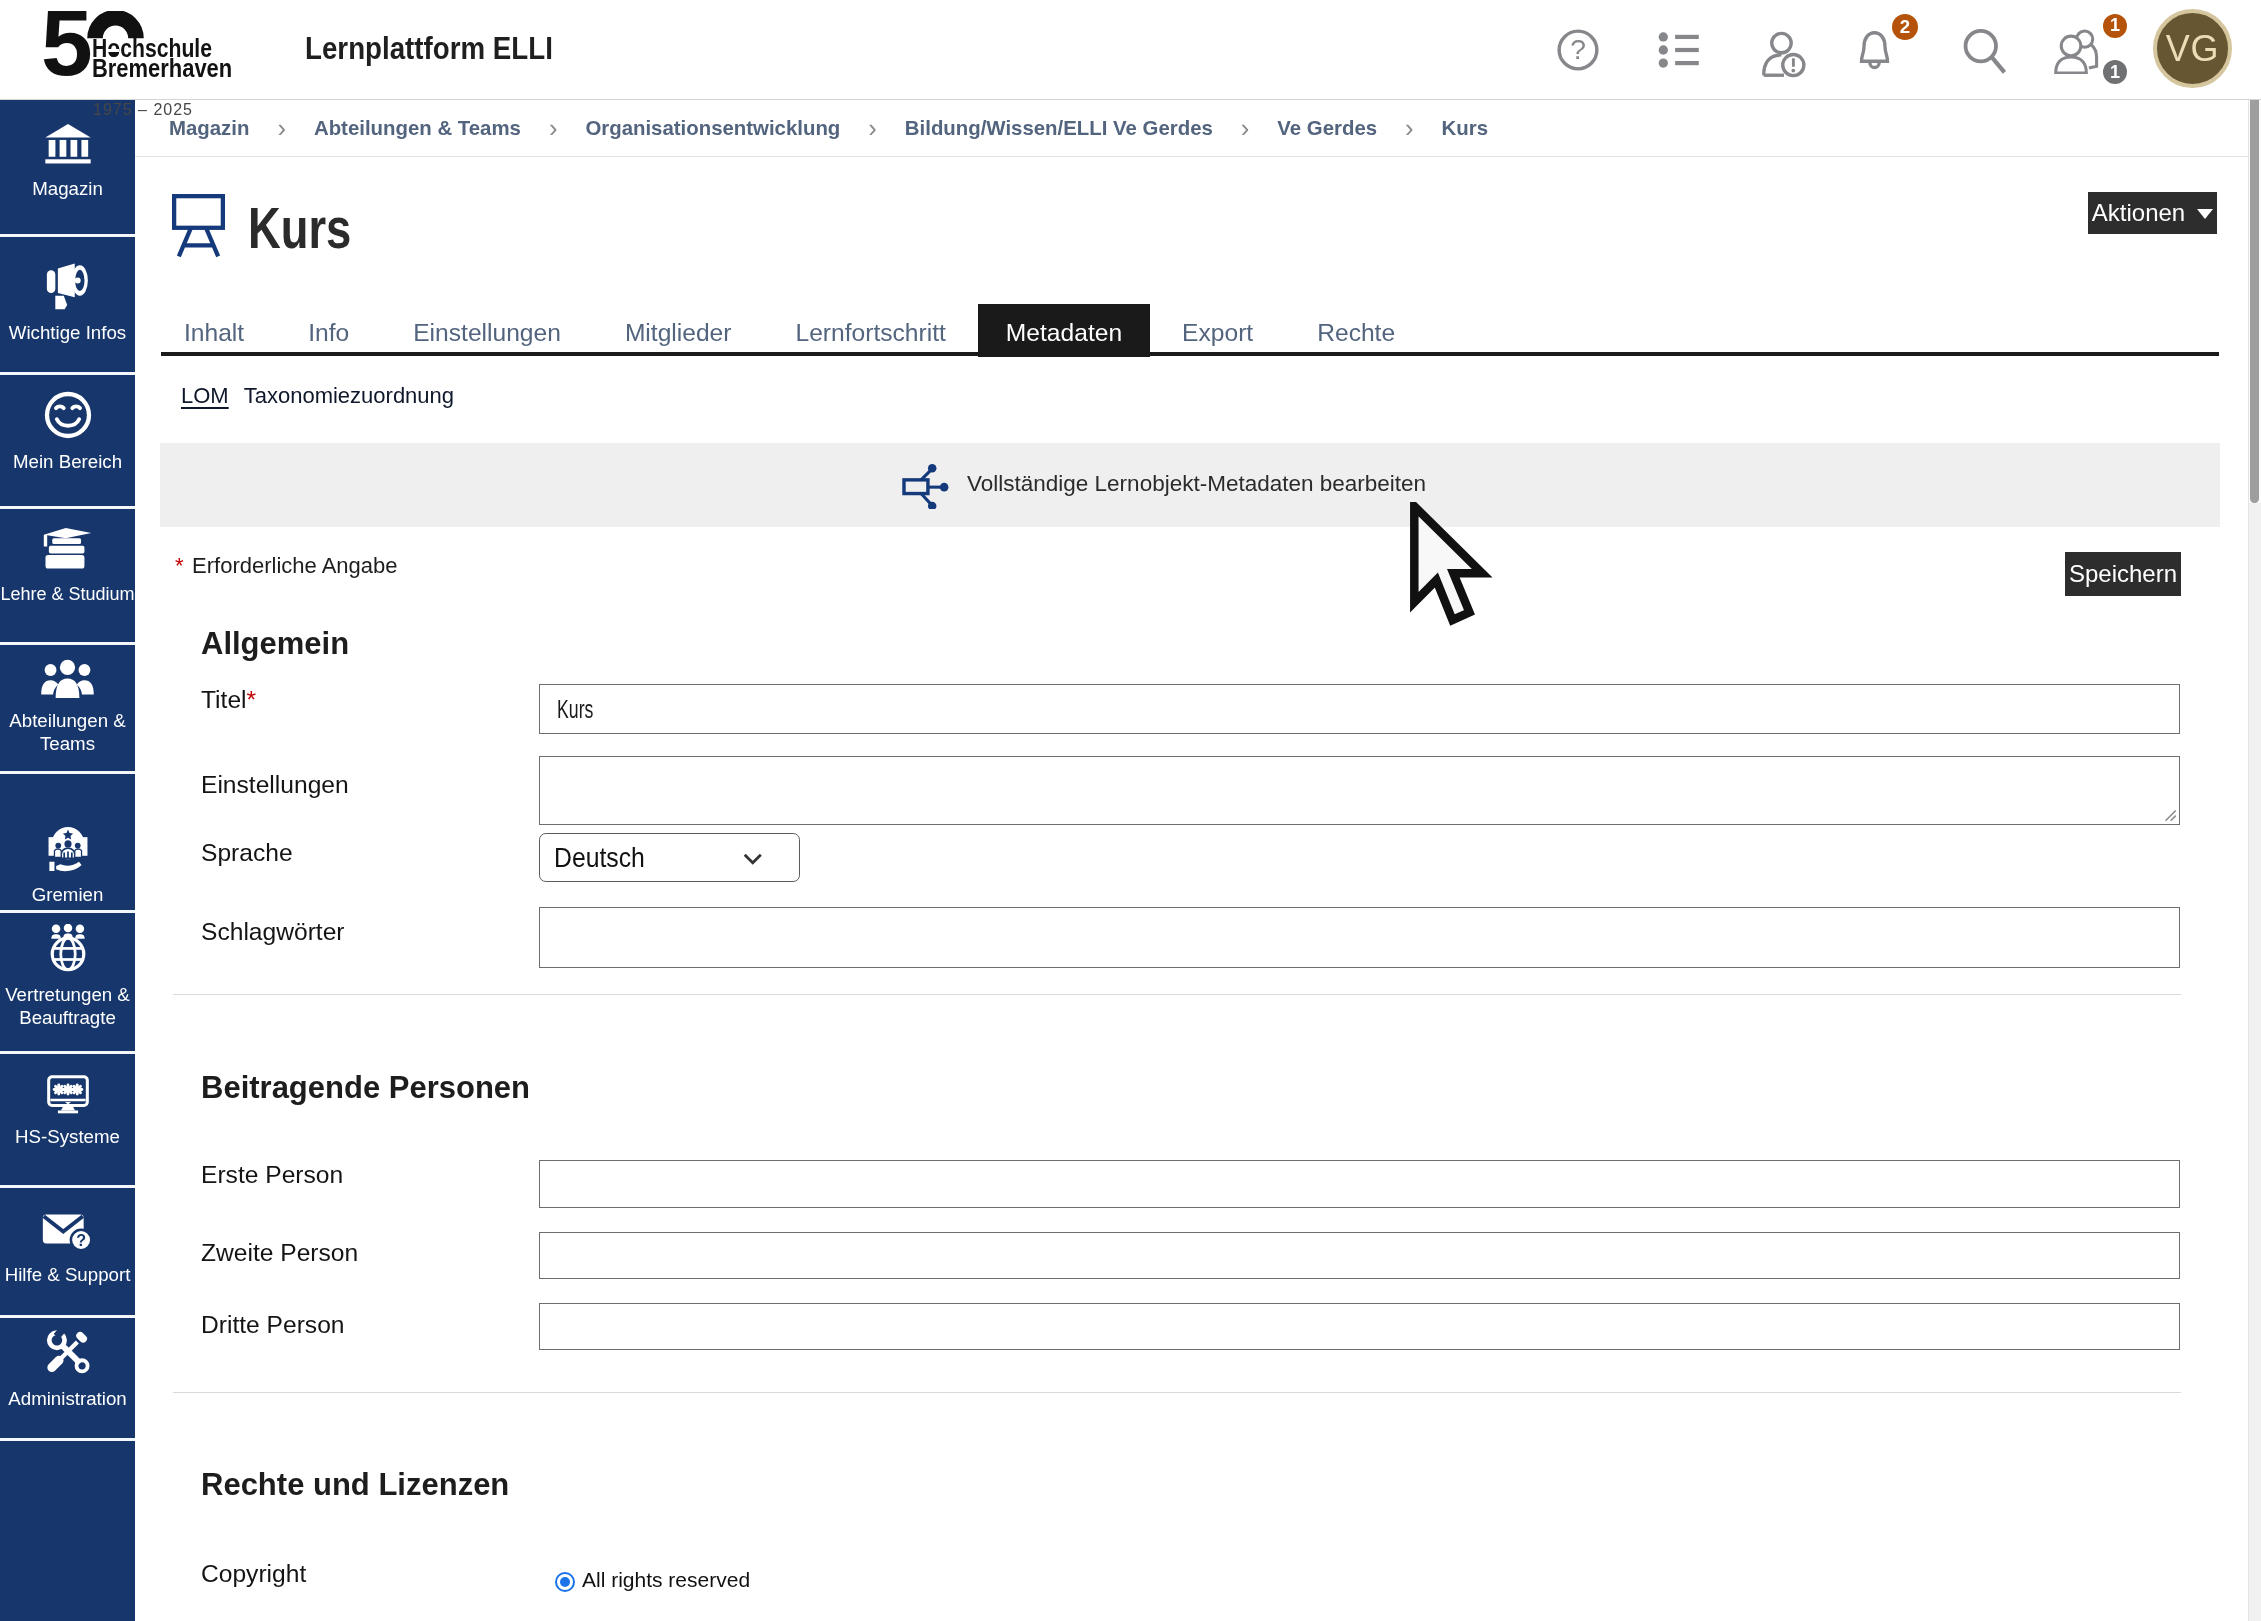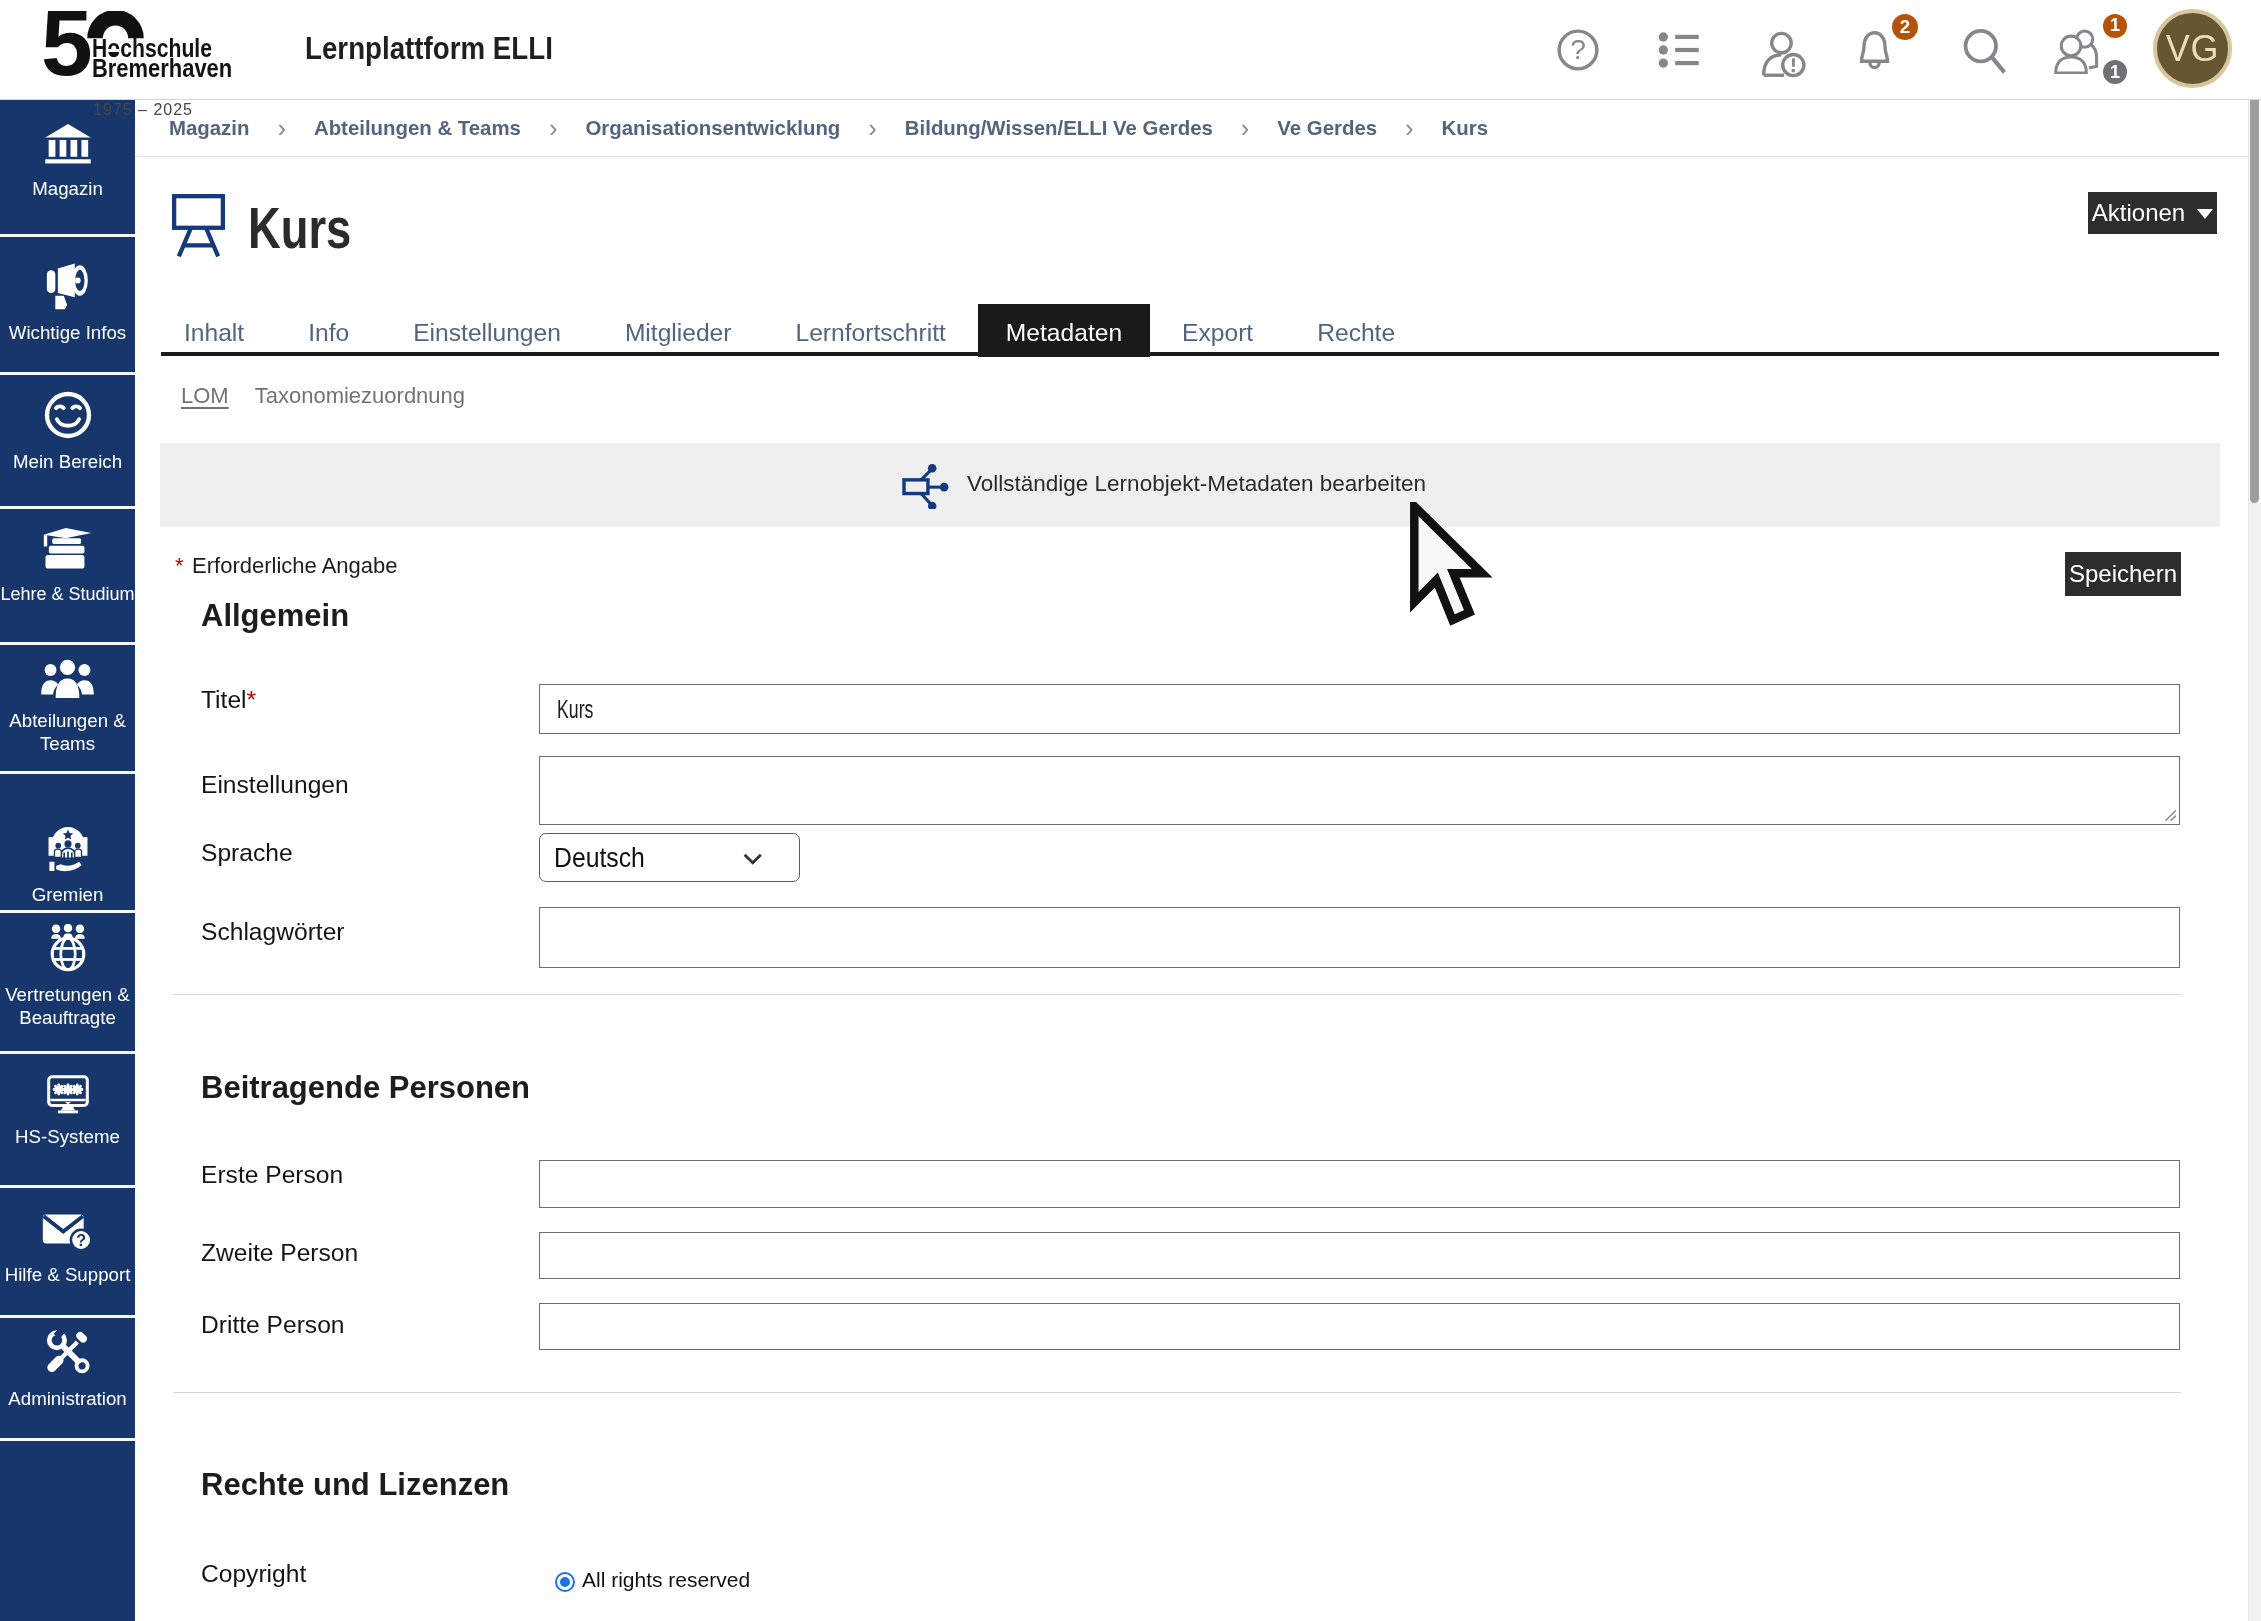--- a/index.html
+++ b/index.html
@@ -43,21 +43,21 @@
   #btn-aktionen { position:absolute; left:2088px; top:192px; width:129px; height:42px; background:#2d2d2d; color:#fff; font-size:24px; display:flex; align-items:center; justify-content:center; gap:12px; }
   #btn-aktionen .caret { width:0; height:0; border-left:8.5px solid transparent; border-right:8.5px solid transparent; border-top:10.2px solid #fff; margin-top:2.5px; }
 
   
   #tabs { position:absolute; left:152px; top:304px; height:53px; display:flex; align-items:center; font-size:24.6px; color:#53647e; }
   #tabs .tab { padding:5.1px 32px 0; height:53px; display:flex; align-items:center; }
   #tabs .tab.active { padding:5.1px 28px 0; }
   #tabs .tab.active { background:#1a1a1a; color:#fff; }
   #tabline { position:absolute; left:161px; top:352px; width:2058px; height:4.2px; background:#1a1a1a; }
 
-  #subtabs { position:absolute; left:181px; top:383px; display:flex; gap:26px; font-size:22px; color:#737373; }
+  #subtabs { position:absolute; left:181px; top:383px; display:flex; gap:15px; font-size:22px; color:#0f172a; }
   #subtabs .lom { text-decoration:underline; text-underline-offset:4.2px; }
 
   
   #graybar { position:absolute; left:160px; top:443px; width:2060px; height:84px; background:#efefef; font-size:22.5px; color:#2b2b2b; }
   #graybar svg { position:absolute; left:738px; top:18px; }
   #graybar span { position:absolute; left:807px; top:28px; }
 
   
   #required { position:absolute; left:175px; top:553px; font-size:22px; color:#1d1d1d; }
   #required .star { color:#c00000; margin-right:8.5px; }
@@ -338,21 +338,21 @@
     <circle cx="40" cy="8.5" r="5" fill="#143a7c"></circle>
     <circle cx="54" cy="30.5" r="5" fill="#143a7c"></circle>
     <circle cx="40" cy="52.5" r="5" fill="#143a7c"></circle>
   </svg>
   <span>Vollständige Lernobjekt-Metadaten bearbeiten</span>
 </div>
 
 <div id="required"><span class="star">*</span>Erforderliche Angabe</div>
 <div id="btn-speichern">Speichern</div>
 
-<div class="heading" style="top:598px;text-align:right;">Allgemein</div>
+<div class="heading" style="top:626px;text-align:right;">Allgemein</div>
 
 <div class="flabel" style="top:686px;">Titel<span class="star">*</span></div>
 <div class="finput ftext" style="top:684px; height:50px;">
     <span style="font-size:26px; transform:scaleX(0.68); transform-origin:left center; display:inline-block;">Kurs</span>
   </div>
 
 <div class="flabel" style="top:771px;">Einstellungen</div>
 <div class="finput" style="top:756px; height:69px;"></div>
 <svg class="abs" style="left:2163px; top:808px;" width="13.6" height="13.6" viewBox="0 0 16 16">
   <path d="M15,3 L3,15 M15,9 L9,15 M15,15 l0,0" stroke="#8a8a8a" stroke-width="1.8" fill="none"></path>

